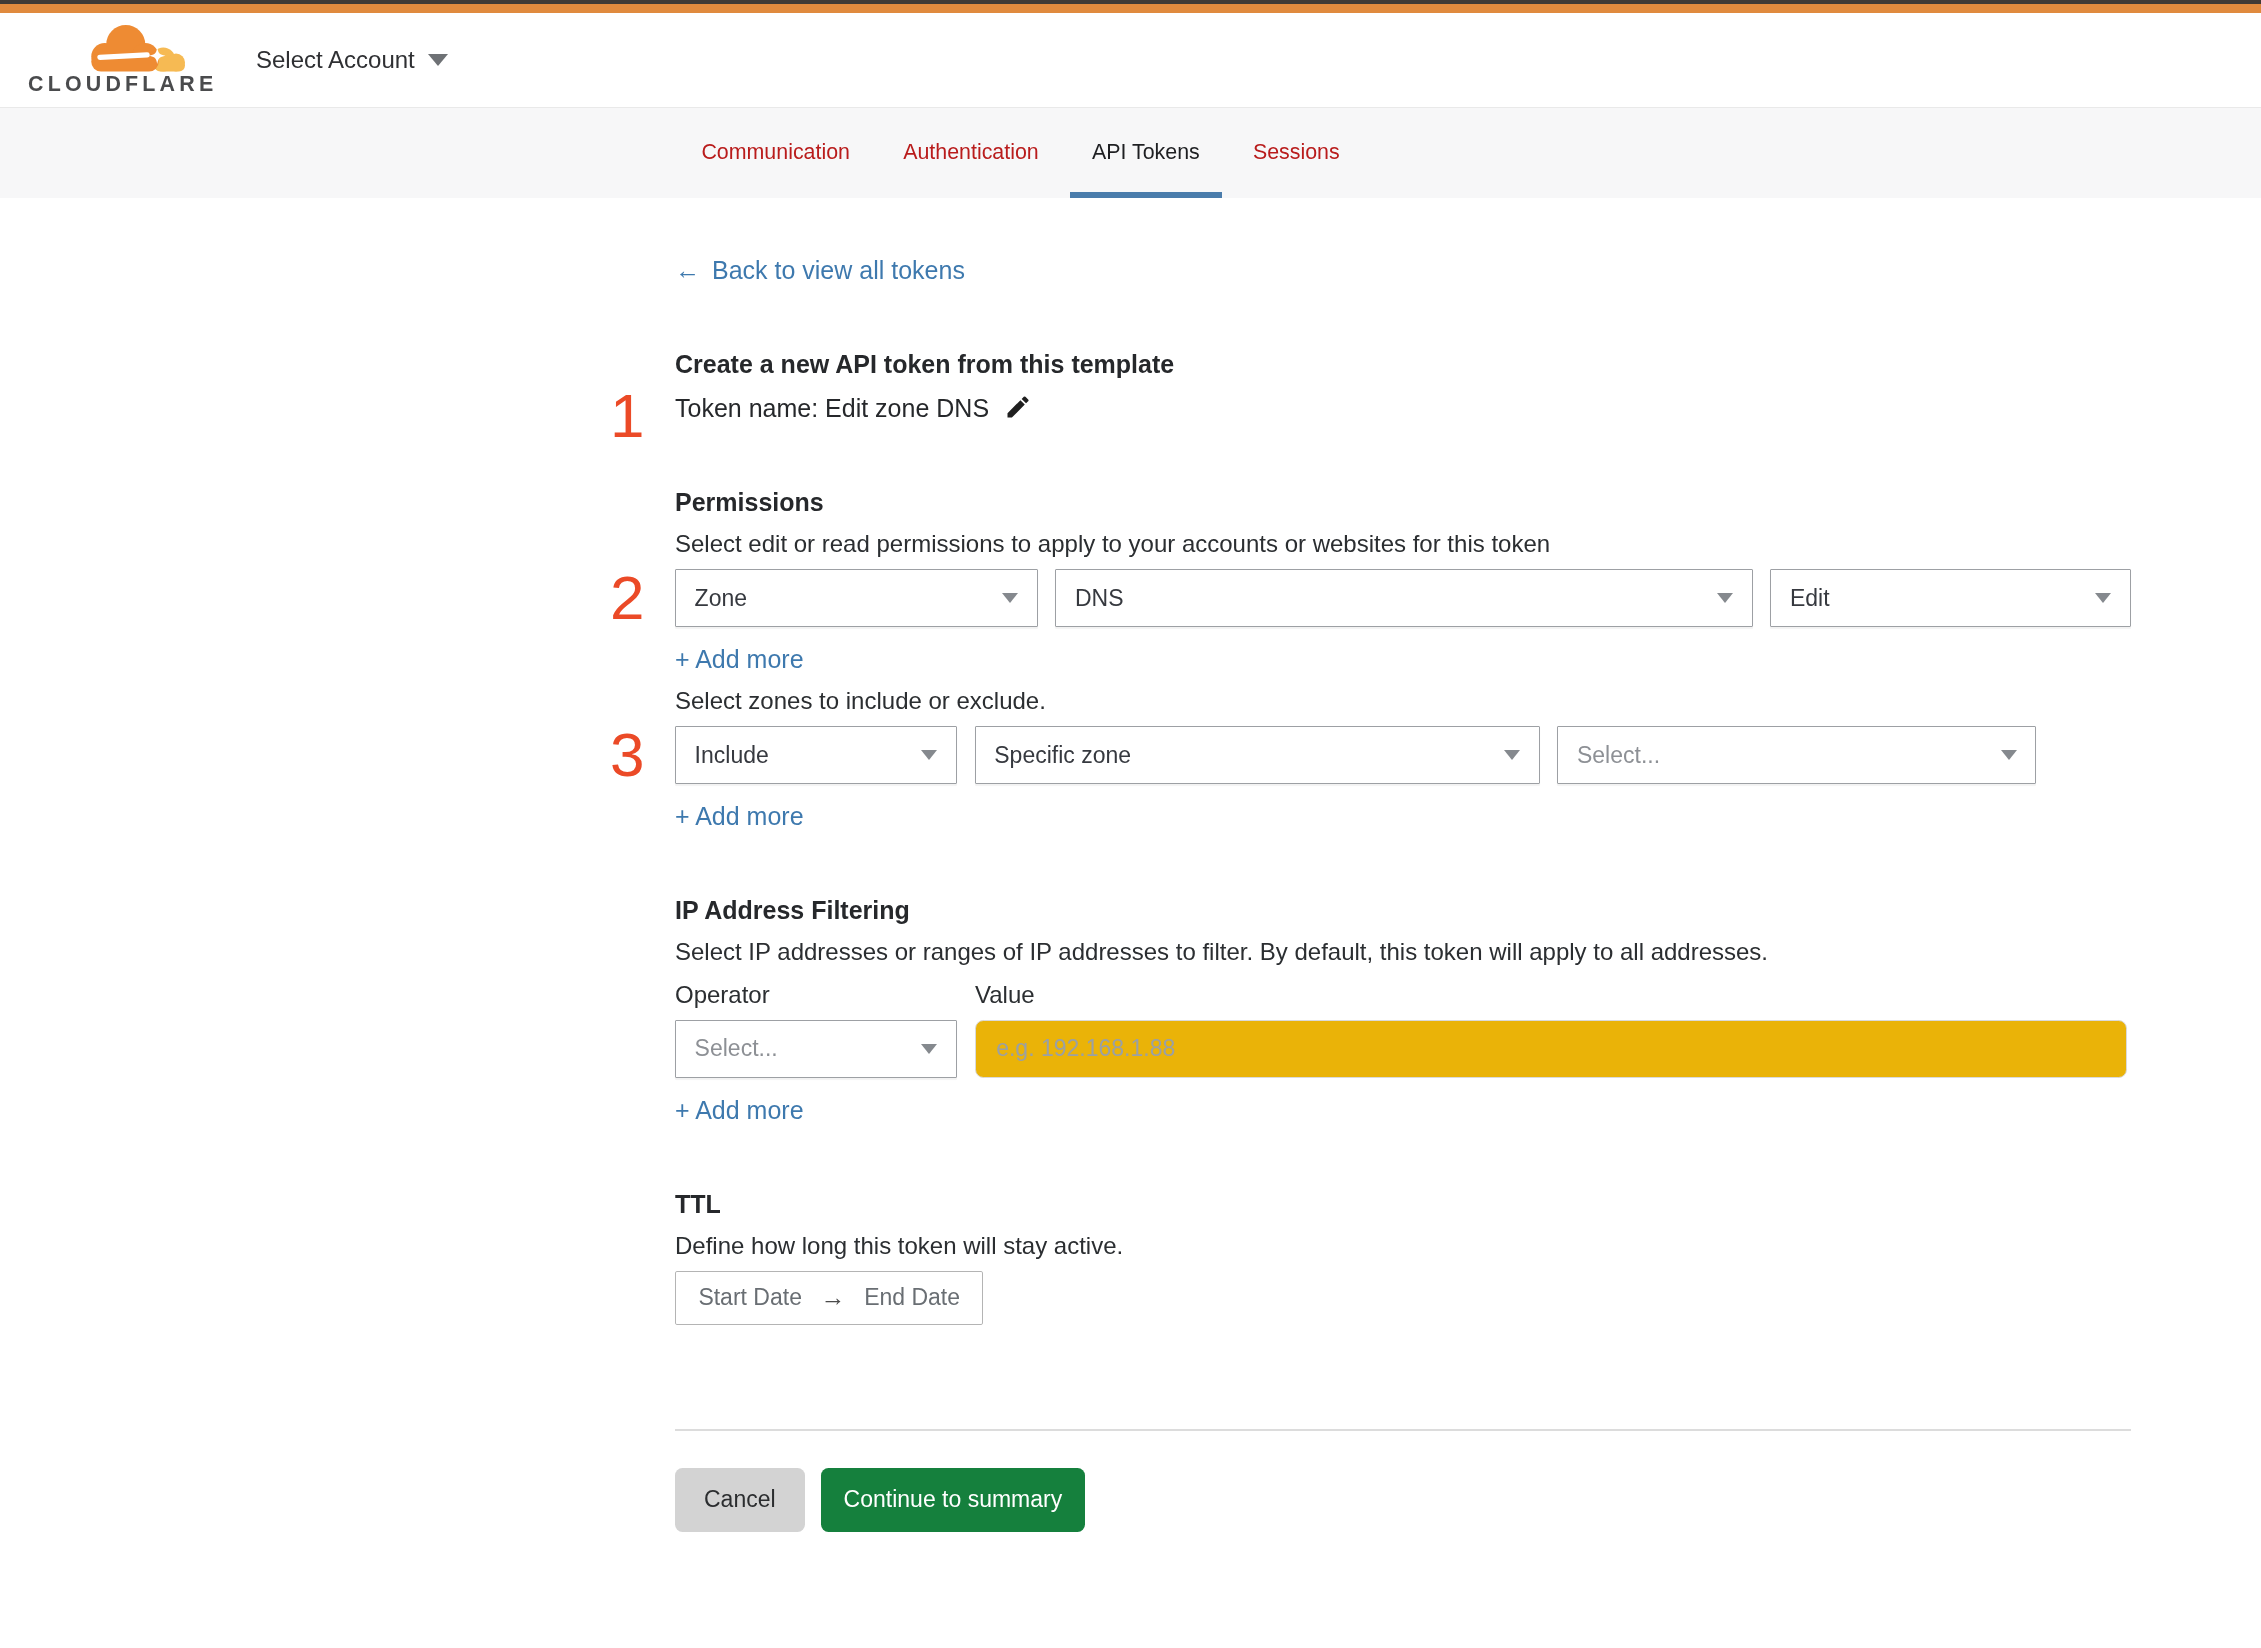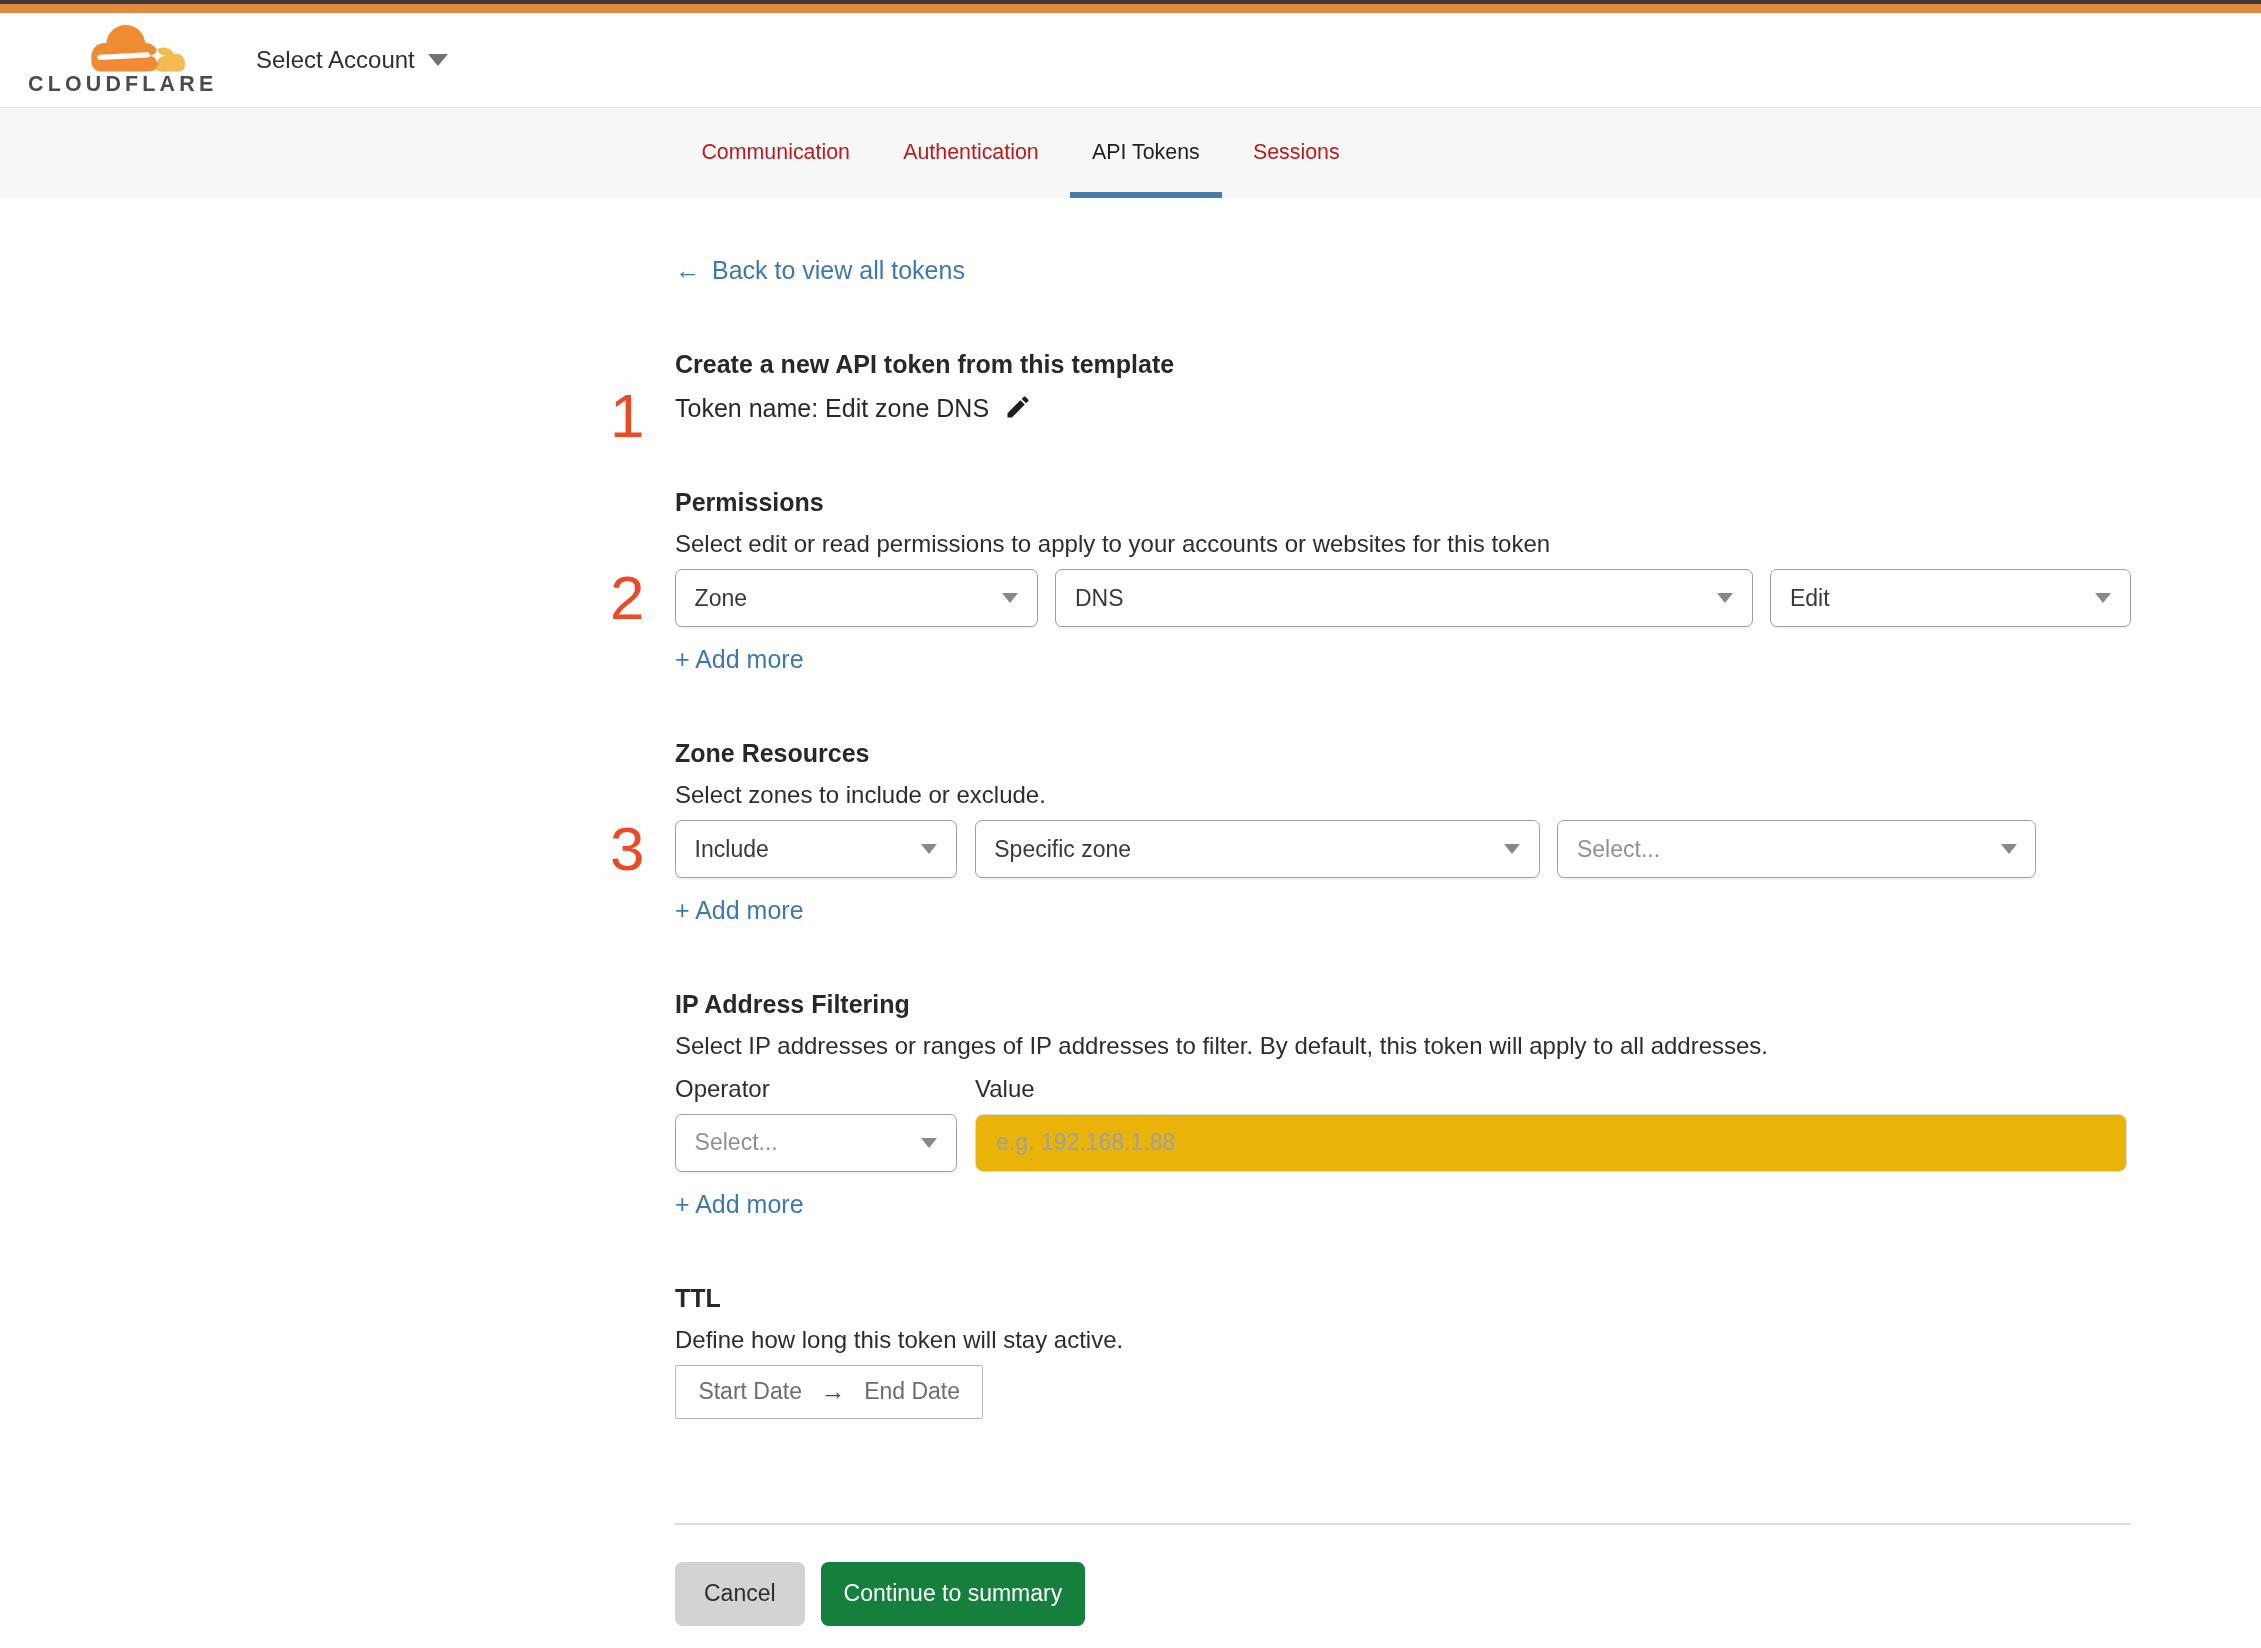--- a/index.html
+++ b/index.html
@@ -45,21 +45,21 @@
 
   .token-row { position: relative; margin-top: 15px; display: flex; align-items: center;
                gap: 15px; font-size: 25px; color: #26282b; }
   .pencil { width: 28px; height: 28px; fill: #1f1f1f; cursor: pointer; margin-top: -3.7px; }
 
   .step-num { position: absolute; left: -65px; top: 50%; transform: translateY(-50%);
               font-size: 62px; color: #eb4a27; line-height: 1; }
   .step-num.n1 { top: calc(50% + 7.5px); }
 
   .row { position: relative; display: flex; gap: 17.7px; margin-top: 11.2px; }
-  .select { height: 58px; border: 0.9px solid #9da0a4; border-radius: 7px; background: #fff;
+  .select { height: 58px; border: 0.9px solid #9da0a4; border-radius: 1px; background: #fff;
             display: flex; align-items: center; justify-content: space-between; padding: 0 18.6px;
             font-size: 23px; color: #36393f; box-shadow: 0 1.9px 0.9px rgba(0,0,0,0.05); cursor: pointer; }
   .select .sv { color: #36393f; }
   .select .sv.ph { color: #8d9095; }
   .select .caret { width: 0; height: 0; border-left: 8.4px solid transparent;
                    border-right: 8.4px solid transparent; border-top: 10.3px solid #85898e; }
   .w-perm-1 { width: 363px; } .w-perm-2 { width: 698px; } .w-perm-3 { width: 361px; }
   .w-zr-1 { width: 282px; } .w-zr-2 { width: 565px; } .w-zr-3 { width: 479px; }
   .w-op { width: 282px; }
 
@@ -156,21 +156,20 @@
         <span class="sv">DNS</span>
         <span class="caret"></span>
       </div>
       <div class="select w-perm-3">
         <span class="sv">Edit</span>
         <span class="caret"></span>
       </div>
     </div>
     <span class="add-more">+ Add more</span>
 
-    <h2 class="mt-heading">Zone Resources</h2>
     <div class="desc">Select zones to include or exclude.</div>
     <div class="row">
       <span class="step-num">3</span>
       <div class="select w-zr-1">
         <span class="sv">Include</span>
         <span class="caret"></span>
       </div>
       <div class="select w-zr-2">
         <span class="sv">Specific zone</span>
         <span class="caret"></span>

